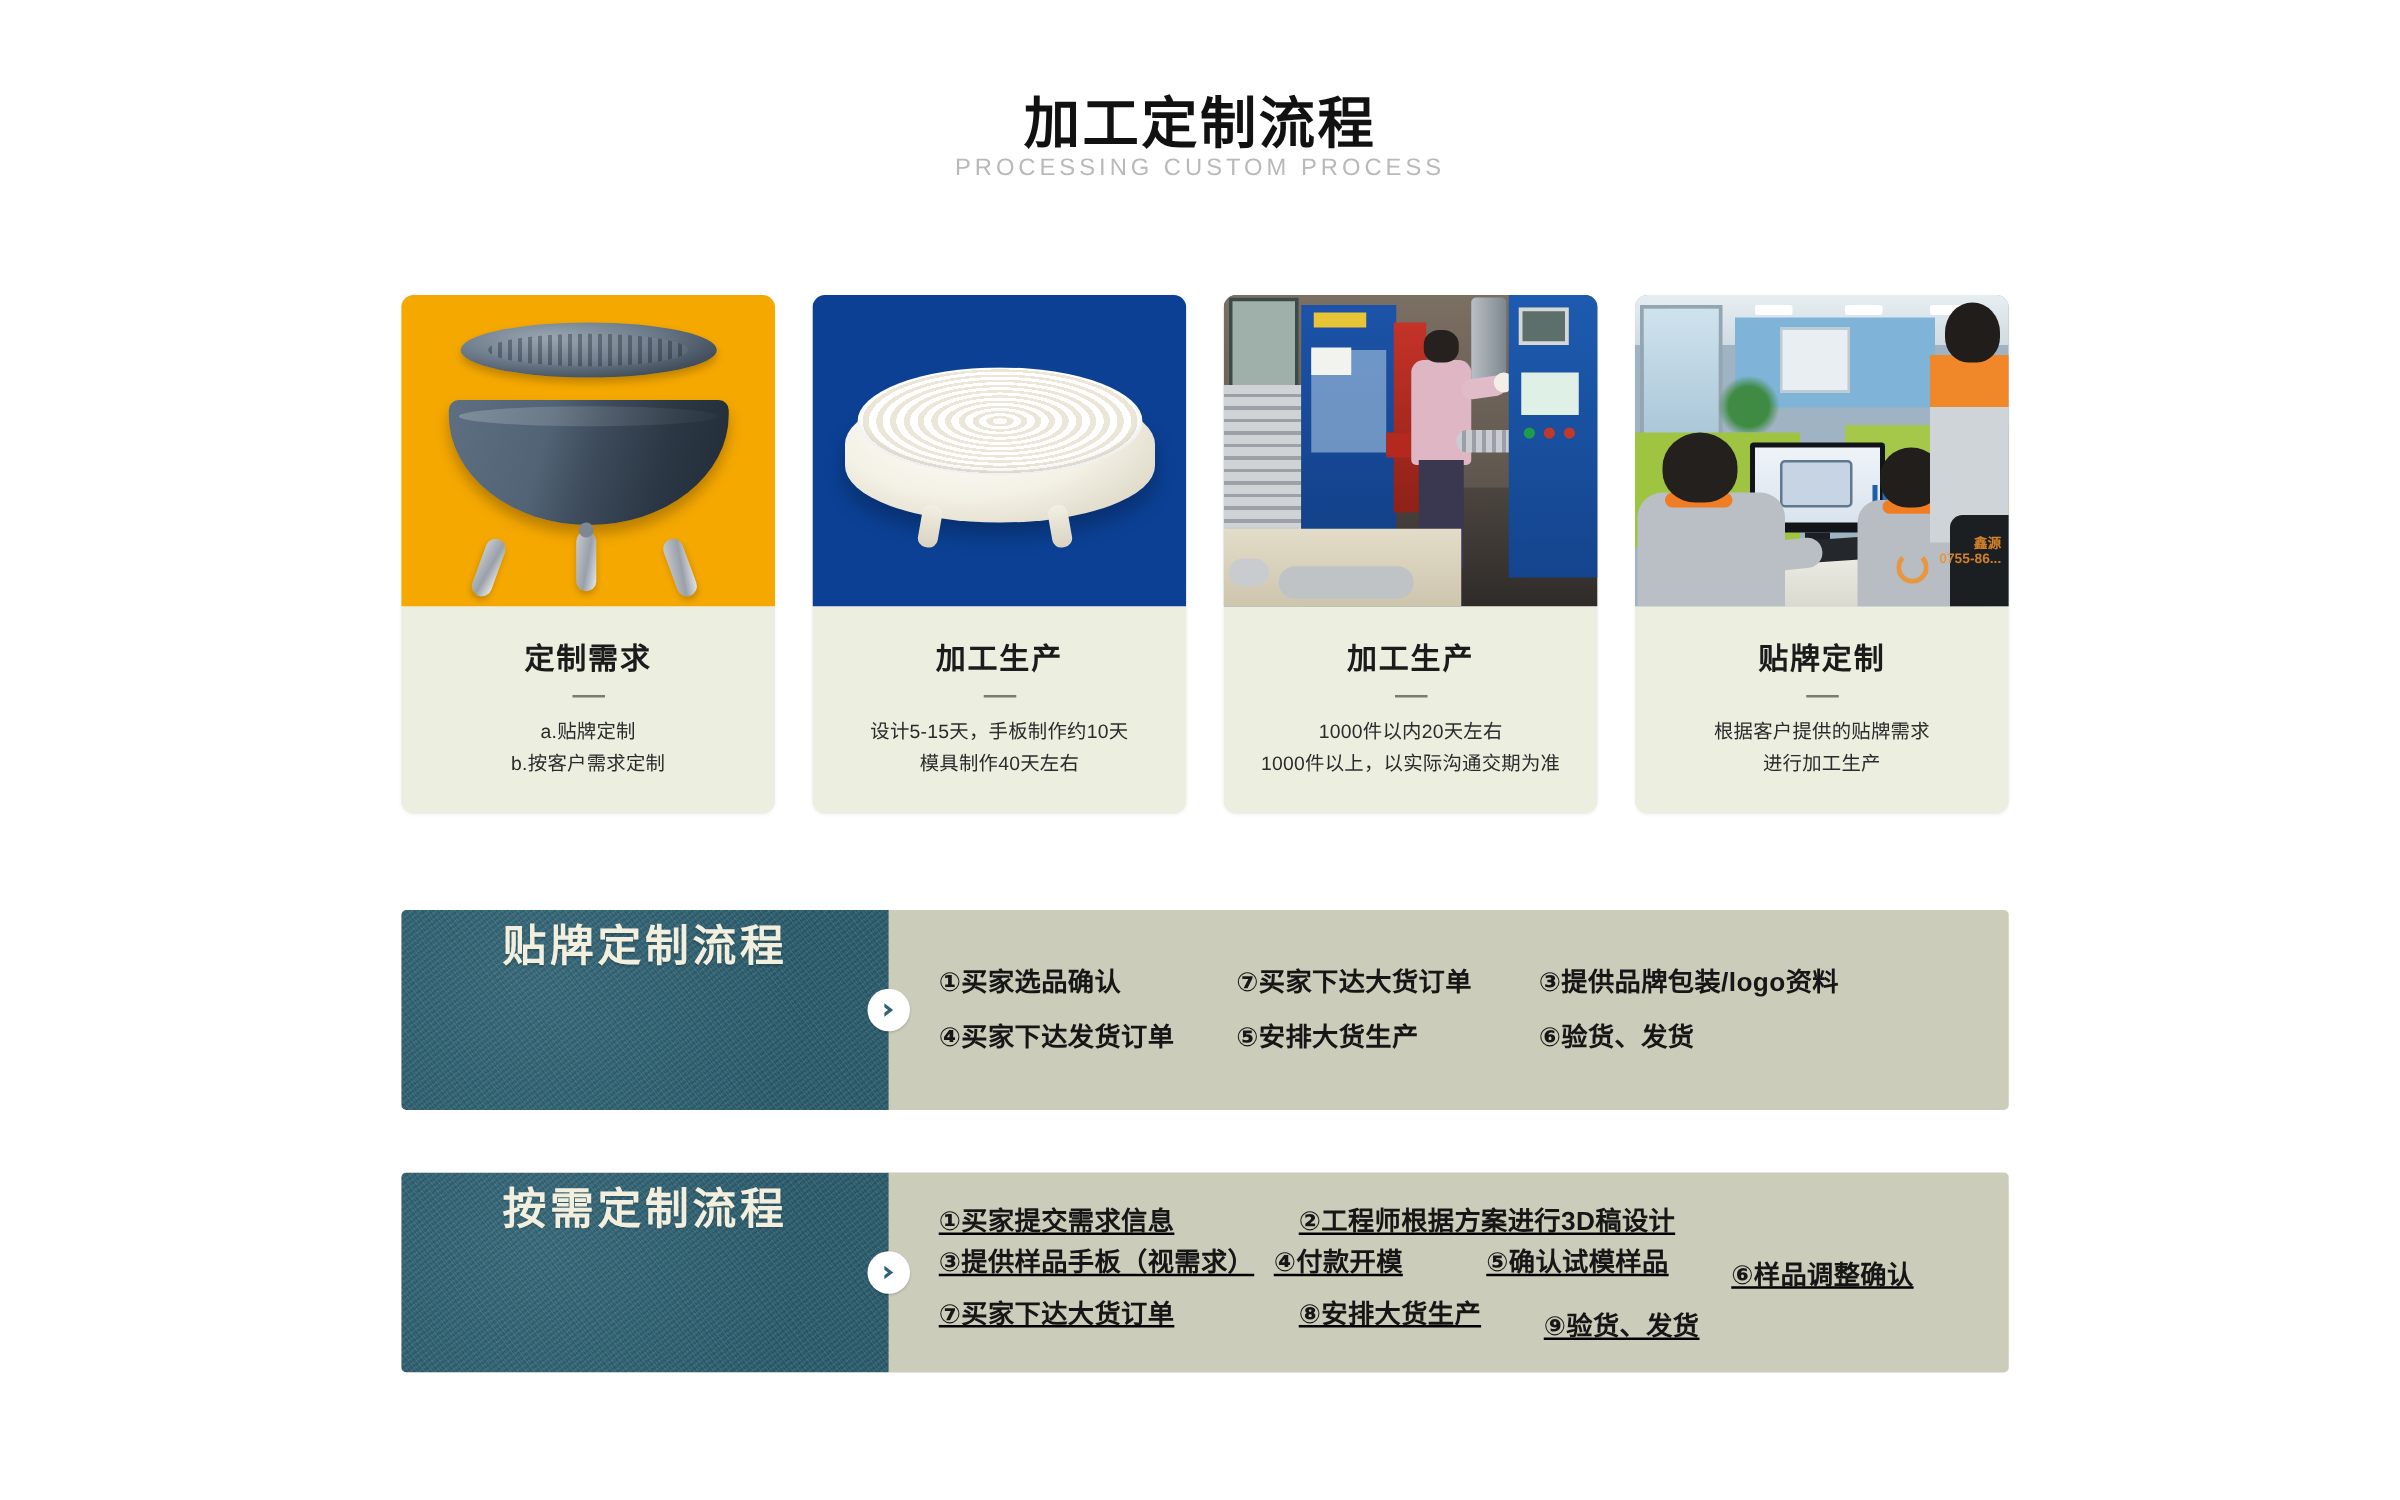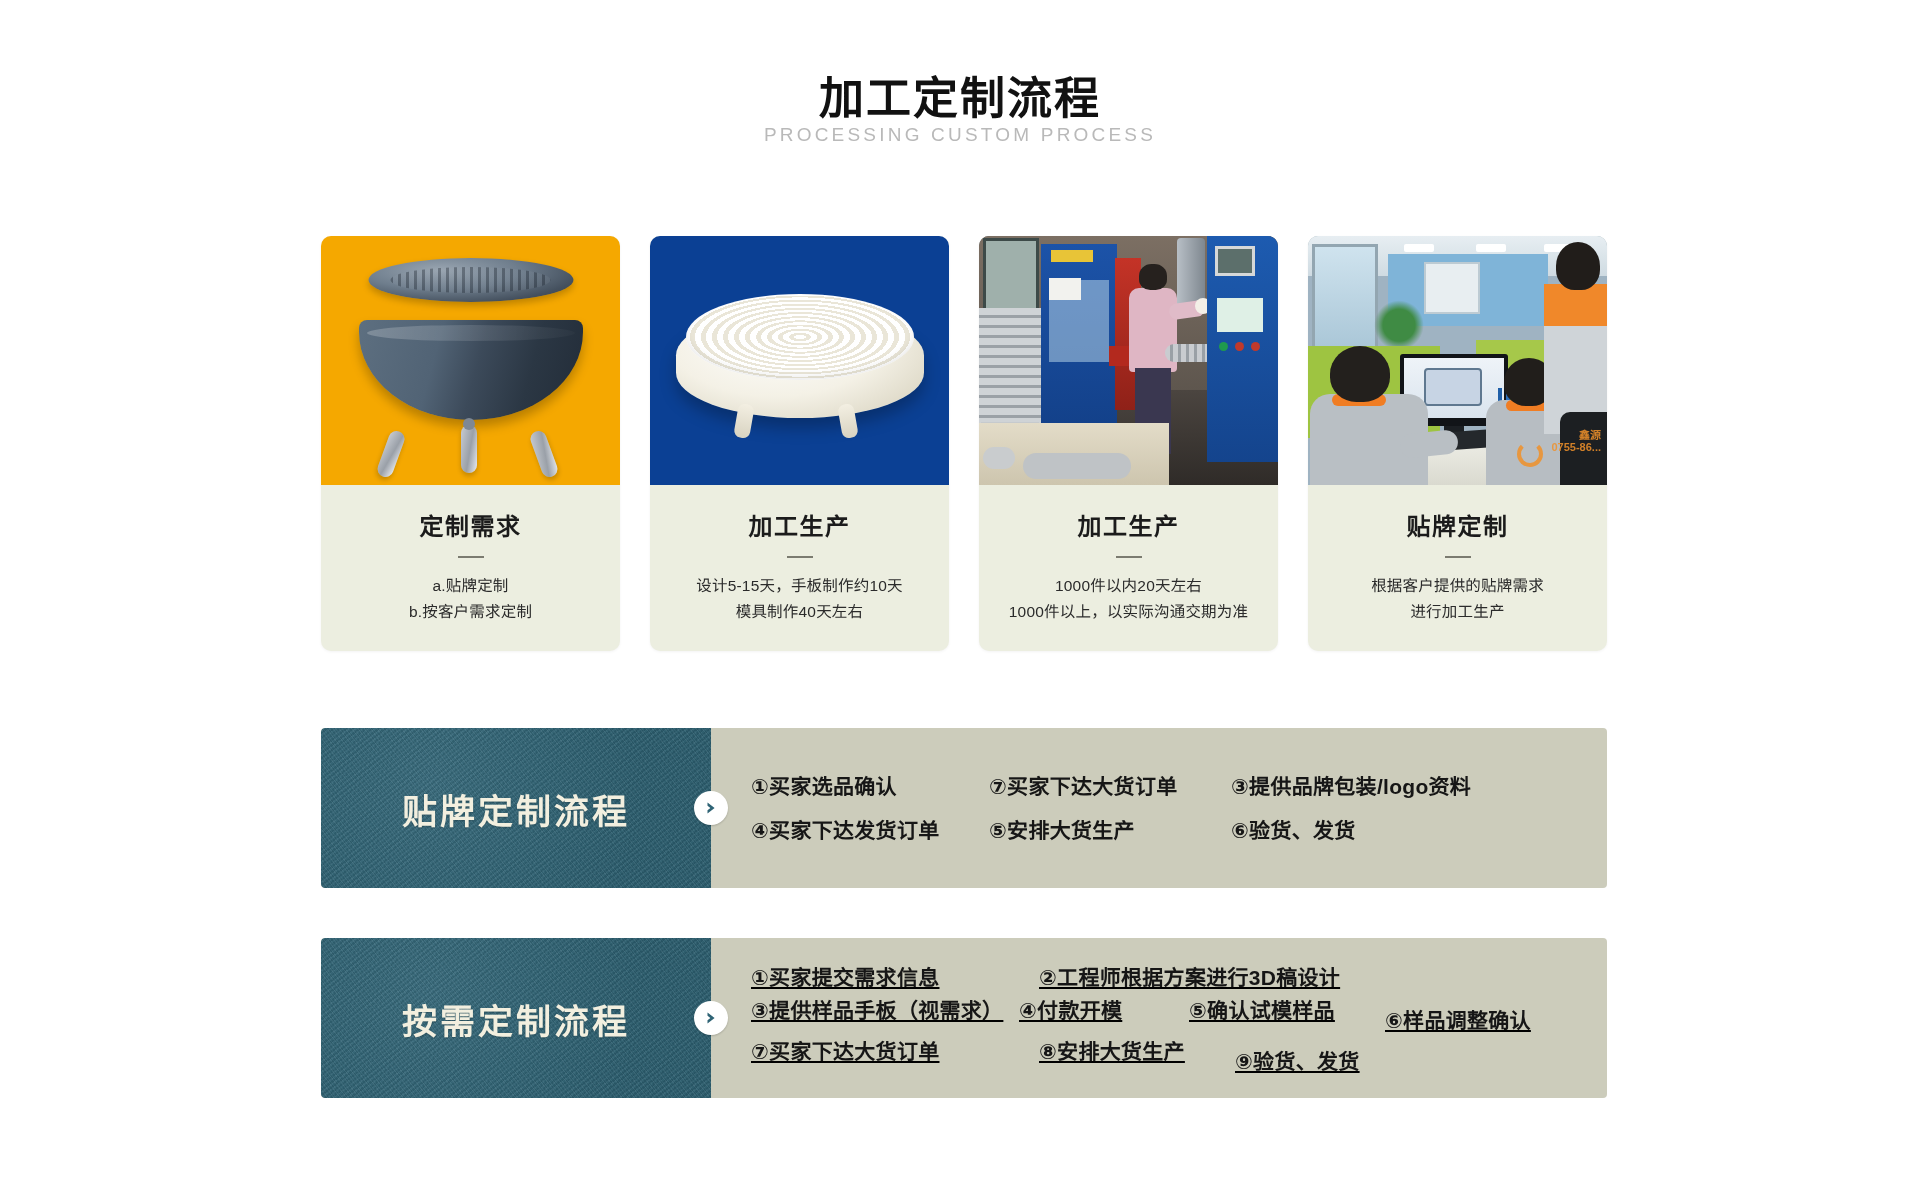--- a/index.html
+++ b/index.html
@@ -268,21 +268,20 @@
   .banner-label {
     position: relative;
     width: 390px;
     flex: 0 0 390px;
     background-color: #2e6375;
     background-image:
       repeating-linear-gradient(53deg, rgba(255,255,255,0.055) 0 1px, rgba(0,0,0,0.05) 1px 2px, rgba(255,255,255,0.03) 2px 3px, rgba(0,0,0,0.035) 3px 5px),
       repeating-linear-gradient(-38deg, rgba(255,255,255,0.05) 0 1px, rgba(0,0,0,0.055) 1px 3px, rgba(255,255,255,0.025) 3px 4px),
       radial-gradient(circle at 28% 34%, rgba(255,255,255,0.05), rgba(0,0,0,0.06) 70%);
     display: flex;
-    align-items: center;
     justify-content: center;
     border-radius: 4px 0 0 4px;
   }
   .banner-label-text {
     font-size: 35px;
     font-weight: bold;
     color: #f2efdf;
     letter-spacing: 3px;
     text-shadow: 0 1px 2px rgba(0,0,0,0.22);
   }

